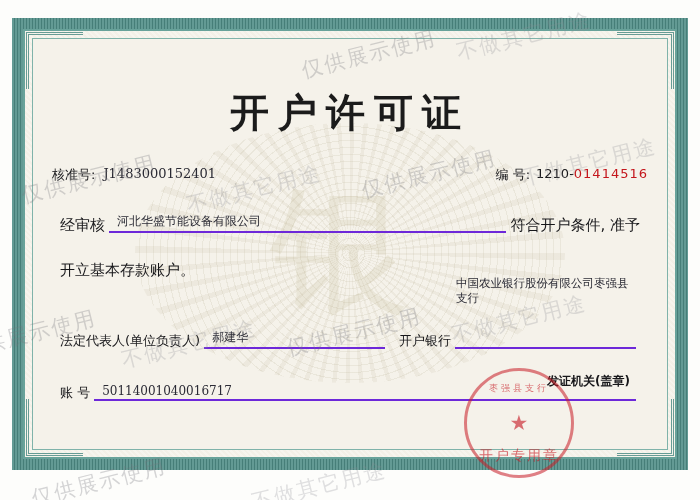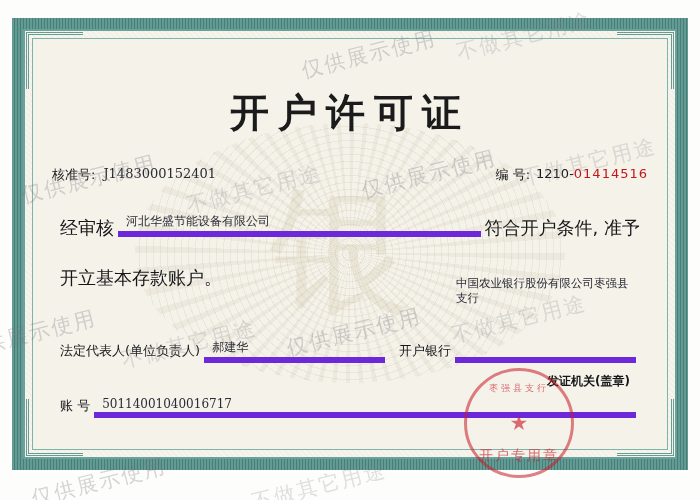--- a/index.html
+++ b/index.html
@@ -149,21 +149,21 @@
   .val-hand {
     font-family: "DejaVu Serif", serif;
     color: #2a2a33;
   }
   .val-red {
     color: #c4161c;
     letter-spacing: 1px;
   }
 
   .line {
-    border-bottom: 6px solid #6d28d9;
+    border-bottom: 2px solid #6d28d9;
     flex: 1 1 auto;
     margin: 0 4px;
     height: 15px;
     position: relative;
   }
   .line .fill {
     position: absolute;
     left: 8px;
     bottom: 1px;
     font-family: "DejaVu Serif", serif;
@@ -175,21 +175,21 @@
   .body-row {
     margin-top: 32px;
     padding: 0 14px;
   }
   .body-row2 {
     margin-top: 26px;
     padding: 0 14px;
     font-size: 15px;
   }
   .body-text {
-    font-size: 18px;
+    font-size: 15px;
     white-space: nowrap;
   }
 
   .rep-row {
     margin-top: 52px;
     padding: 0 14px;
   }
   .acct-row {
     margin-top: 34px;
     padding: 0 14px;

